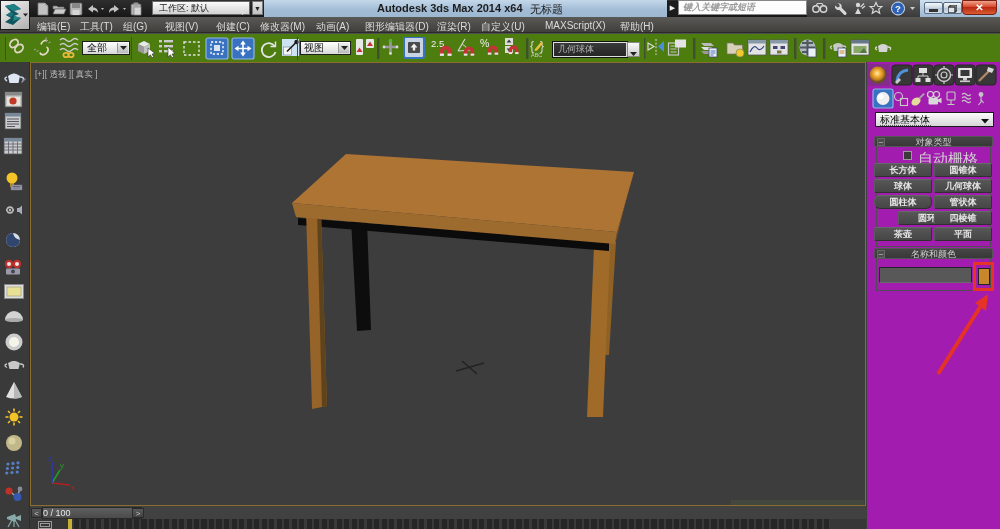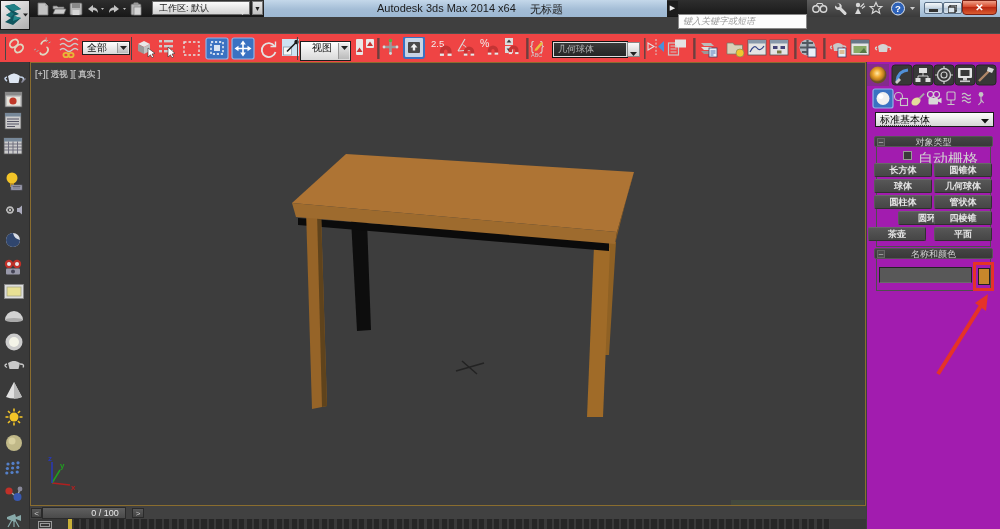--- a/index.html
+++ b/index.html
@@ -14,64 +14,64 @@
 #logo { left:0; top:0; width:30px; height:30px; z-index:30;
   background:linear-gradient(145deg,#f2f2f2,#b0b0b0); border:1px solid #1a1a1a; }
 #qat { left:33px; top:0; width:120px; height:17px; color:#cfcfcf; }
 #wsbox { left:152px; top:1px; width:98px; height:14px;
   background:linear-gradient(#fbfbfb,#d2d2d2); border:1px solid #6a6a6a;
   color:#1a1a1a; font-size:9px; line-height:12px; padding-left:6px; }
 #wsbox .dd { position:absolute; right:3px; top:5px; }
 #wsbtn { left:252px; top:1px; width:11px; height:14px;
   background:linear-gradient(#e8e8e8,#c0c0c0); border:1px solid #777;
   color:#222; font-size:7px; text-align:center; line-height:13px; }
-#apptitle { left:377px; top:2px; font-size:11px; color:#1c1c1c; }
+#apptitle { left:377px; top:2px; font-size:11px; color:#1c1c1c;font-weight:bold; }
 #untitled { left:530px; top:2px; font-size:11px; color:#1c1c1c; }
 #aero1 { left:264px; top:0; width:403px; height:17px;
   background:linear-gradient(#c4d8ea,#a4bdd6 55%,#9db8d2); }
 #srchbtn { left:667px; top:1px; width:11px; height:15px; background:#1c1c1c;
   color:#eee; font-size:7px; text-align:center; line-height:14px; }
-#srchbox { left:678px; top:14px; width:129px; height:15px; background:#fdfdfd;
+#srchbox { left:678px; top:0; width:129px; height:15px; background:#fdfdfd;
   border:1px solid #888; font-size:9px; font-style:italic; color:#9a9a9a;
-  line-height:13px; padding-left:4px; }
+  line-height:13px; padding-left:4px;font-weight:bold; }
 #infoicons { left:807px; top:0; width:113px; height:17px;
   background:linear-gradient(#5c5c5c,#3a3a3a); }
 #aero2 { left:920px; top:0; width:80px; height:17px;
   background:linear-gradient(#cfe0ef,#9db8d2); }
 .winbtn { position:absolute; top:2px; height:12px; border-radius:2px;
   border:1px solid #5a6f85; background:linear-gradient(#f4f8fb,#c9d6e2 50%,#b0c2d4 50%,#d6e2ec);
   color:#333; font-size:9px; text-align:center; line-height:10px; }
 #closebtn { position:absolute; left:42px; top:0px; width:35px; height:15px;
   border-radius:0 0 4px 4px; border:1px solid #7a2014;
   background:linear-gradient(#f0a088,#d6492c 45%,#b92913 50%,#d95c31);
   color:#fff; font-size:10px; font-weight:bold; text-align:center; line-height:14px; }
 
 
 #menubar { left:0; top:17px; width:1000px; height:16px;
   background:linear-gradient(#5a5955,#403f3c); border-bottom:1px solid #2a2a2a; }
 #menubar span { position:absolute; top:3px; font-size:10px; color:#dcdcdc; }
 
 
-#toolbar { left:0; top:33px; width:1000px; height:29px; background:#ef4444;
+#toolbar { left:0; top:33px; width:1000px; height:29px; background:#4d7c0f;
   border-top:1px solid #4e4e4e; }
 .tsep { position:absolute; top:3px; width:1px; height:23px; background:#2c2c2c;
   border-right:1px solid #474747; }
 .ddbox { position:absolute; background:linear-gradient(#ffffff,#d9d9d9);
   border:1px solid #1e1e1e; color:#111; font-size:10px; }
 .ddarr { position:absolute; right:1px; top:1px; bottom:1px; width:11px;
   background:linear-gradient(#eee,#bbb); border-left:1px solid #999;
   color:#222; font-size:7px; text-align:center; }
 
 
 #leftbar { left:0; top:62px; width:30px; height:467px; background:#3a3a3a;
   border-right:1px solid #2e2e2e; }
 
 
 #viewport { left:30px; top:62px; width:836px; height:444px;
-  border:1px solid #8a6d2f; background:#3d3d3d;font-weight:bold; }
+  border:1px solid #8a6d2f; background:#3d3d3d; }
 #vplabel { left:4px; top:6px; font-size:8.5px; color:#b8b8b8; }
 
 
 #rightpanel { left:867px; top:62px; width:133px; height:467px; background:#a21caf; }
 .rollhead { position:absolute; left:7px; width:119px; height:11px;
   background:linear-gradient(#454545,#383838); border:1px solid #555;
   border-radius:2px; color:#d2d2d2; font-size:9px; text-align:center; line-height:10px; }
 .rollhead .minus { position:absolute; left:2px; top:1px; width:8px; height:8px;
   background:#4c4c4c; border:1px solid #666; color:#ddd; font-size:8px; line-height:6px; }
 .pbtn { position:absolute; width:58px; height:14px;
@@ -175,20 +175,34 @@
   <div id="aero2" class="abs">
     <span class="winbtn" style="left:4px; width:19px;"><svg width="9" height="3" style="margin-top:6px">
           <rect width="9" height="3" fill="#333"></rect>
         </svg></span>
     <span class="winbtn" style="left:23px; width:19px;"><svg width="9" height="8" style="margin-top:2px">
           <rect x="2" y="0" width="7" height="6" fill="none" stroke="#333" stroke-width="1.4"></rect>
           <rect x="0" y="2" width="7" height="6" fill="#dde6ee" stroke="#333" stroke-width="1.4"></rect>
         </svg></span>
     <span id="closebtn">✕</span>
   </div>
+  <div id="menubar" class="abs">
+    <span style="left:37px">编辑(E)</span>
+    <span style="left:80px">工具(T)</span>
+    <span style="left:123px">组(G)</span>
+    <span style="left:165px">视图(V)</span>
+    <span style="left:216px">创建(C)</span>
+    <span style="left:260px">修改器(M)</span>
+    <span style="left:316px">动画(A)</span>
+    <span style="left:365px">图形编辑器(D)</span>
+    <span style="left:437px">渲染(R)</span>
+    <span style="left:481px">自定义(U)</span>
+    <span style="left:545px">MAXScript(X)</span>
+    <span style="left:620px">帮助(H)</span>
+  </div>
   <div id="toolbar" class="abs">
     <svg class="abs" style="left:0;top:0" width="1000" height="28" viewBox="0 0 1000 28">
 
       <g stroke="#ded8c2" stroke-width="1.8" fill="none">
         <ellipse cx="14" cy="9.5" rx="4.6" ry="3.4" transform="rotate(-42 14 9.5)"></ellipse>
         <ellipse cx="19" cy="14.5" rx="4.6" ry="3.4" transform="rotate(-42 19 14.5)"></ellipse>
       </g>
       <g stroke="#ded8c2" stroke-width="1.8" fill="none">
         <path d="M41 10.5 a4.6 3.4 -42 0 1 5.5 -4"></path>
         <path d="M46.5 13 a4.6 3.4 -42 1 1 -6.5 5.5"></path>
@@ -248,21 +262,21 @@
       </g>
 
       <g transform="translate(150,1)">
         <rect x="0" y="1" width="17" height="17" fill="#cde2f2"></rect>
         <rect x="1.5" y="9" width="8" height="8" fill="#f6f6f6" stroke="#8899aa" stroke-width="0.8"></rect>
         <line x1="5" y1="13.5" x2="13.5" y2="5" stroke="#1a1a1a" stroke-width="1.6"></line>
         <circle cx="14.5" cy="4" r="2.2" fill="#1a1a1a"></circle>
       </g>
     </svg>
 
-    <div class="ddbox" style="left:300px; top:7px; width:51px; height:20px; line-height:12px; padding-left:11px;">视图<span class="ddarr"><svg width="7" height="5" style="margin-top:3px">
+    <div class="ddbox" style="left:300px; top:7px; width:51px; height:14px; line-height:12px; padding-left:3px;">视图<span class="ddarr"><svg width="7" height="5" style="margin-top:3px">
             <polygon points="0,0 7,0 3.5,4" fill="#222"></polygon>
           </svg></span></div>
     <svg class="abs" style="left:355px;top:3px" width="200" height="25" viewBox="0 0 200 25">
 
       <g transform="translate(0,2)">
         <rect x="1" y="0" width="7" height="16" rx="1" fill="#e8e8e8"></rect>
         <path d="M4.5 13.5 l3 -4.5 h-6 z" fill="#c43434" transform="rotate(180 4.5 11)"></path>
         <rect x="11" y="0" width="8" height="9" rx="1" fill="#e8e8e8"></rect>
         <path d="M15 2.5 l3 4.5 h-6 z" fill="#c43434"></path>
       </g>
@@ -650,42 +664,42 @@
     </div>
 
     <div class="rollhead" style="top:74px;"><span class="minus">–</span>对象类型</div>
     <div class="abs" style="left:9px; top:85px; width:115px; height:100px; border:1px solid #4e4e4e; border-top:none;"></div>
     <div class="abs" style="left:36px; top:89px; width:9px; height:9px; background:#3a3a3a; border:1px solid #999;"></div>
     <div class="abs" style="left:51px; top:88px; font-size:15px; color:#d0d0d0;">自动栅格</div>
     <div class="pbtn" style="left:7px; top:101px;">长方体</div>
     <div class="pbtn" style="left:67px; top:101px;">圆锥体</div>
     <div class="pbtn" style="left:7px; top:117px;">球体</div>
     <div class="pbtn" style="left:67px; top:117px;">几何球体</div>
-    <div class="pbtn" style="left:7px; top:133px;">圆柱体</div>
+    <div class="pbtn" style="left:7px; top:133px;border-radius:6px;">圆柱体</div>
     <div class="pbtn" style="left:67px; top:133px;">管状体</div>
     <div class="pbtn" style="left:7px; top:149px;margin-left:24px;">圆环</div>
     <div class="pbtn" style="left:67px; top:149px;">四棱锥</div>
-    <div class="pbtn" style="left:1px; top:165px;">茶壶</div>
+    <div class="pbtn" style="left:7px; top:165px;">茶壶</div>
     <div class="pbtn" style="left:67px; top:165px;">平面</div>
 
     <div class="rollhead" style="top:186px;"><span class="minus">–</span>名称和颜色</div>
     <div class="abs" style="left:9px; top:197px; width:115px; height:32px; border:1px solid #4e4e4e; border-top:none;"></div>
     <div class="abs" style="left:12px; top:205px; width:93px; height:16px; background:#585858; border:1px solid #232323; border-bottom-color:#6a6a6a;"></div>
     <div class="abs" style="left:111px; top:206px; width:12px; height:17px; background:#c8872b; border:1px solid #222;"></div>
 
     <div class="abs" style="left:106px; top:200px; width:21px; height:29px; border:3px solid #e53328;"></div>
 
     <svg class="abs" style="left:60px; top:225px;" width="70" height="95" viewBox="0 0 70 95">
       <line x1="11" y1="87" x2="55" y2="17" stroke="#e53328" stroke-width="4"></line>
       <polygon points="61,7 48,16 59,24" fill="#e53328"></polygon>
     </svg>
   </div>
   <div id="timerow" class="abs">
     <div class="abs" style="left:1px; top:2px; width:11px; height:10px; background:linear-gradient(#5a5a5a,#424242); border:1px solid #2a2a2a; color:#ccc; font-size:8px; line-height:9px; text-align:center;">&lt;</div>
-    <div class="abs" style="left:12px; top:1px; width:84px; height:12px; background:linear-gradient(#606060,#4a4a4a); border:1px solid #2a2a2a; color:#e8e8e8; font-size:9px; line-height:11px; text-align:center;padding-left:42px;">0 / 100</div>
+    <div class="abs" style="left:12px; top:1px; width:100px; height:12px; background:linear-gradient(#606060,#4a4a4a); border:1px solid #2a2a2a; color:#e8e8e8; font-size:9px; line-height:11px; ">0 / 100</div>
     <div class="abs" style="left:102px; top:2px; width:12px; height:10px; background:linear-gradient(#5a5a5a,#424242); border:1px solid #2a2a2a; color:#ccc; font-size:8px; line-height:9px; text-align:center;">&gt;</div>
   </div>
   <div id="trackbar" class="abs">
     <div class="abs" style="left:8px; top:2px; width:14px; height:8px; border:1px solid #999;">
         <div style="margin:1px; height:4px; border:1px solid #999;"></div>
       </div>
     <div class="abs" style="left:38px; top:0; width:4px; height:10px; background:#c8b037;"></div>
     <div class="abs" style="left:44px; top:0; width:756px; height:10px; background:repeating-linear-gradient(90deg,#262626 0px,#262626 5px,#3a3a3a 5px,#3a3a3a 7.5px);"></div>
   </div>
 

